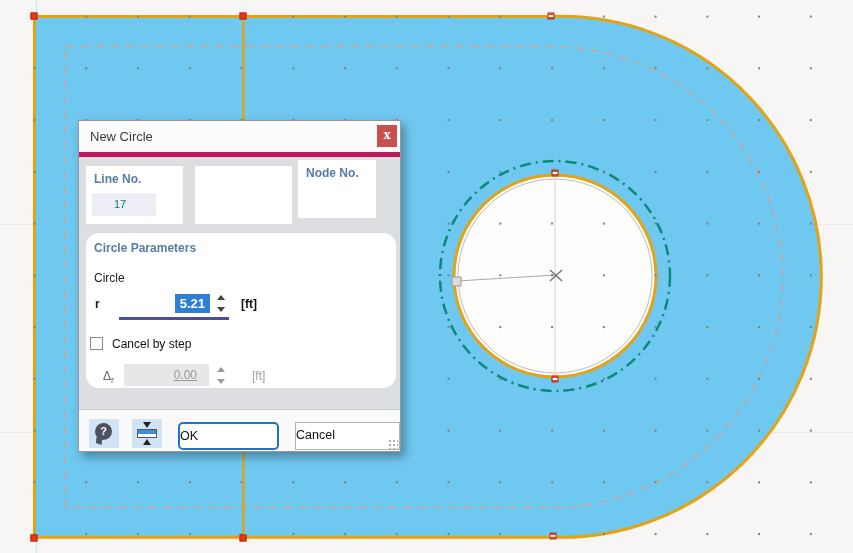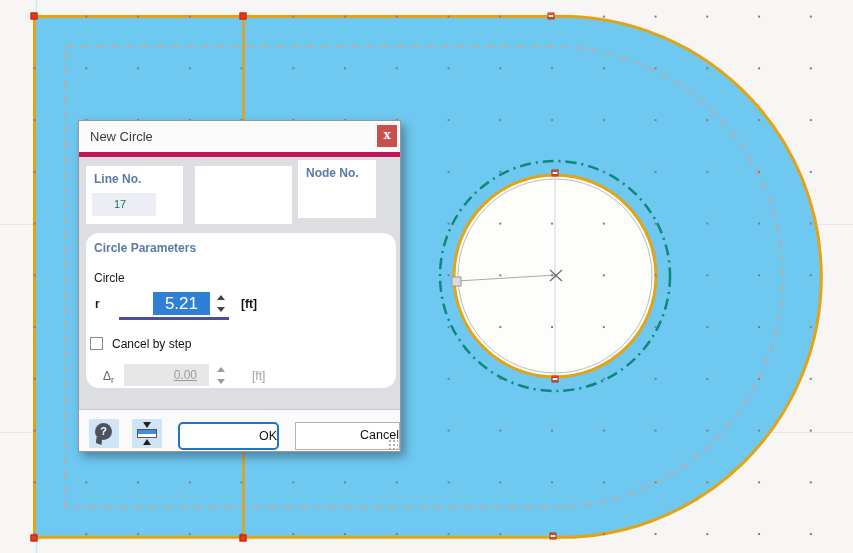--- a/index.html
+++ b/index.html
@@ -33,21 +33,21 @@
   #panel-mid{left:116px;top:45px;width:97px;height:58px;}
   #panel-node{left:219px;top:39px;width:78px;height:58px;text-decoration:underline;}
   #line-no-field{left:6px;width:64px;padding-right:8px;}
   #node-no-field{left:6px;width:86px;padding-right:20px;}
   #panel-params{left:7px;top:112px;width:310px;height:155px;border-radius:13px;}
   #cp-title{position:absolute;left:8px;top:8px;font-weight:bold;color:#587ca6;}
   #radius-heading{position:absolute;left:8px;top:38px;color:#1a1a1a;}
   #r-label{position:absolute;left:9px;top:64px;font-weight:bold;}
   #r-input{position:absolute;left:33px;top:59px;width:91px;height:23px;background:#ffffff;
     text-align:right;line-height:23px;}
-  #r-input .sel{background:#2f80d4;color:#ffffff;padding:2px 12px;font-size:17px;}
+  #r-input .sel{background:#2f80d4;color:#ffffff;padding:2px 5px;font-size:13px;font-weight:bold;}
   #r-underline{position:absolute;left:33px;top:84px;width:110px;height:3px;background:#4d4d99;}
   .spinner{position:absolute;width:14px;height:23px;}
   .spinner .up,.spinner .dn{position:absolute;left:3px;width:0;height:0;
     border-left:4px solid transparent;border-right:4px solid transparent;}
   .spinner .up{top:3px;border-bottom:5px solid #444;}
   .spinner .dn{bottom:3px;border-top:5px solid #444;}
   .spinner.disabled .up{border-bottom-color:#9b9b9b;}
   .spinner.disabled .dn{border-top-color:#9b9b9b;}
   #r-spinner{left:128px;top:59px;}
   #r-unit{position:absolute;left:155px;top:64px;font-weight:bold;color:#111;}
@@ -70,21 +70,21 @@
   #help-tail{position:absolute;left:7px;top:19px;width:6px;height:6px;background:#4d525e;
     transform:rotate(20deg) skew(15deg);}
   #compress-rect{position:absolute;left:5px;top:10px;width:20px;height:9px;background:#fff;
     border:1px solid #555;box-sizing:border-box;}
   #compress-rect::before{content:"";position:absolute;left:0;top:0;right:0;height:4px;background:#3f8edd;}
   #compress-up,#compress-dn{position:absolute;left:11px;width:0;height:0;
     border-left:4px solid transparent;border-right:4px solid transparent;}
   #compress-dn{top:3px;border-top:6px solid #222;}
   #compress-up{bottom:3px;border-bottom:6px solid #222;}
   .btn{position:absolute;top:12px;height:28px;background:#ffffff;box-sizing:border-box;
-    text-align:right;font-size:12.5px;color:#111;line-height:25px;cursor:pointer;}
+    text-align:left;font-size:12.5px;color:#111;line-height:25px;cursor:pointer;}
   #ok-btn{left:99px;width:101px;border:2px solid #2272c8;border-radius:5px;}
   #cancel-btn{left:216px;width:105px;border:1px solid #b3b3b3;border-radius:0;}
   #resize-grip{position:absolute;right:2px;bottom:2px;width:11px;height:11px;cursor:nwse-resize;
     background-image:radial-gradient(circle,#b0b0b0 0 1px,rgba(0,0,0,0) 1.2px);
     background-size:4px 4px;background-position:1px 1px;}
 </style>
 </head>
 <body>
 
 <div id="stage">

